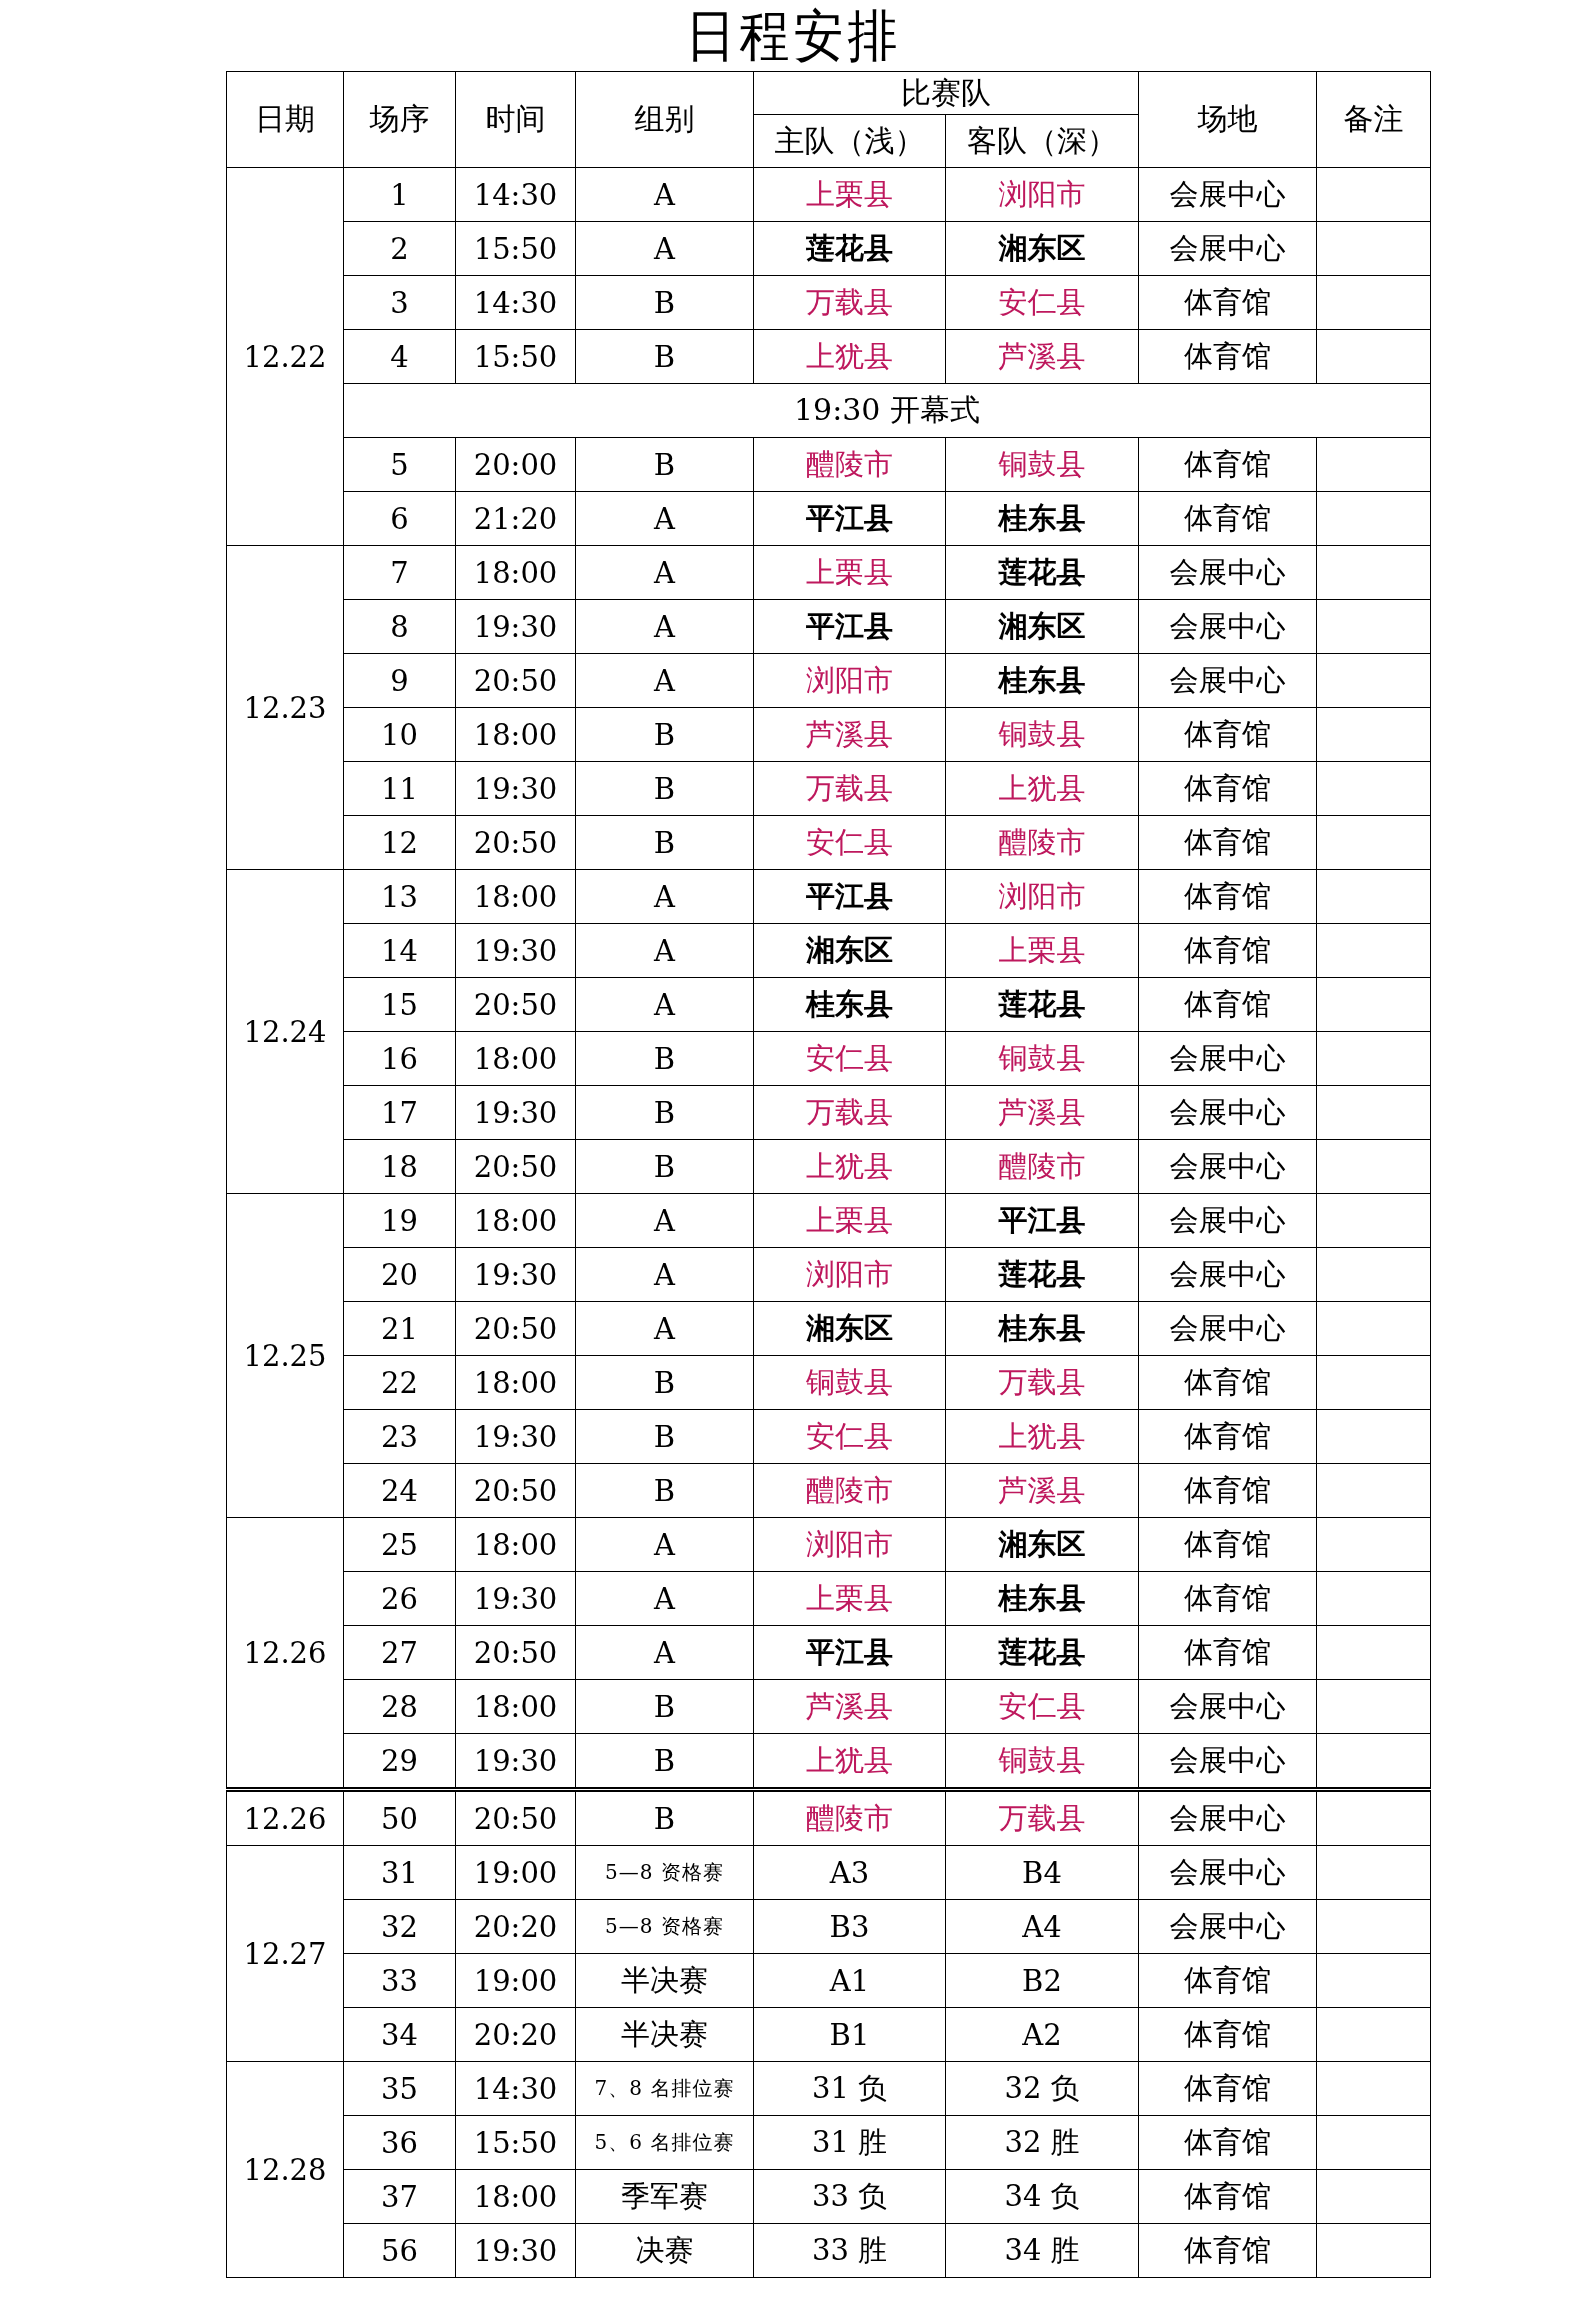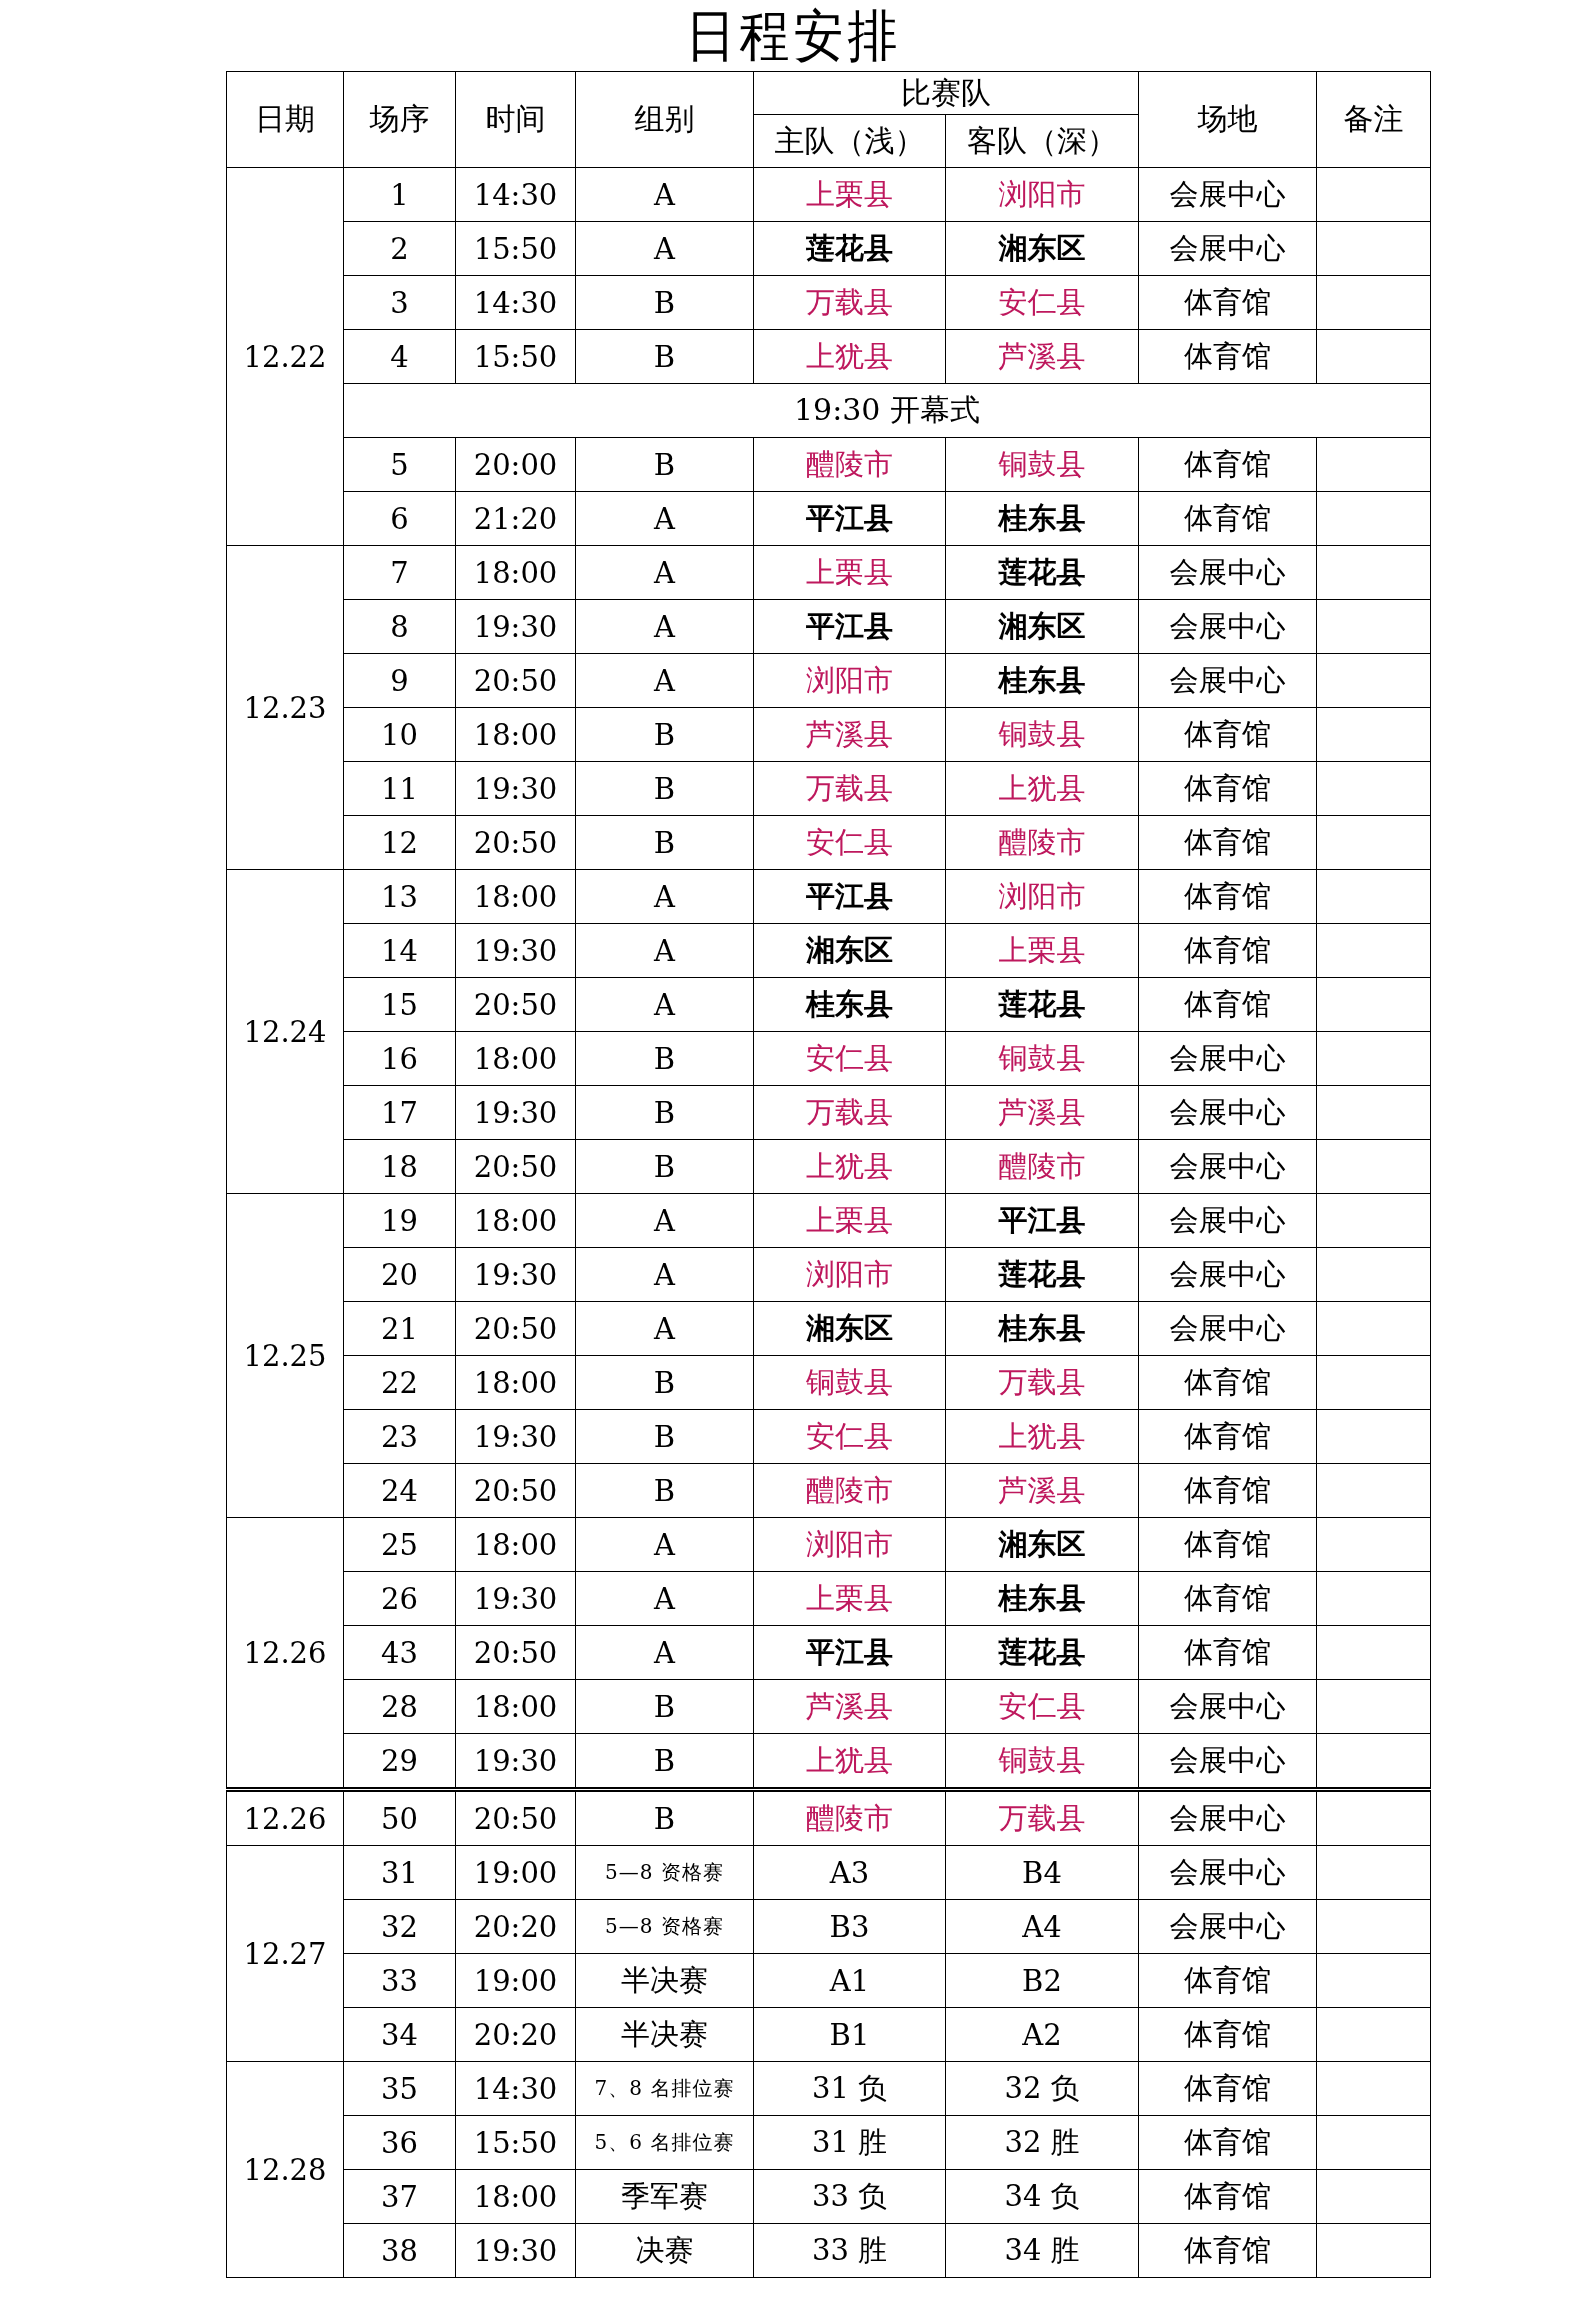--- a/index.html
+++ b/index.html
@@ -303,21 +303,21 @@
       <tr class="data">
         <td>26</td>
         <td>19:30</td>
         <td>A</td>
         <td class="team-light">上栗县</td>
         <td class="team-strong">桂东县</td>
         <td class="venue">体育馆</td>
         <td></td>
       </tr>
       <tr class="data">
-        <td>43</td>
+        <td>27</td>
         <td>20:50</td>
         <td>A</td>
         <td class="team-strong">平江县</td>
         <td class="team-strong">莲花县</td>
         <td class="venue">体育馆</td>
         <td></td>
       </tr>
       <tr class="data">
         <td>28</td>
         <td>18:00</td>
@@ -405,21 +405,21 @@
       <tr class="data">
         <td>37</td>
         <td>18:00</td>
         <td>季军赛</td>
         <td class="team-code">33 负</td>
         <td class="team-code">34 负</td>
         <td class="venue">体育馆</td>
         <td></td>
       </tr>
       <tr class="data">
-        <td>38</td>
+        <td>56</td>
         <td>19:30</td>
         <td>决赛</td>
         <td class="team-code">33 胜</td>
         <td class="team-code">34 胜</td>
         <td class="venue">体育馆</td>
         <td></td>
       </tr>
     </tbody>
 </table>
 

